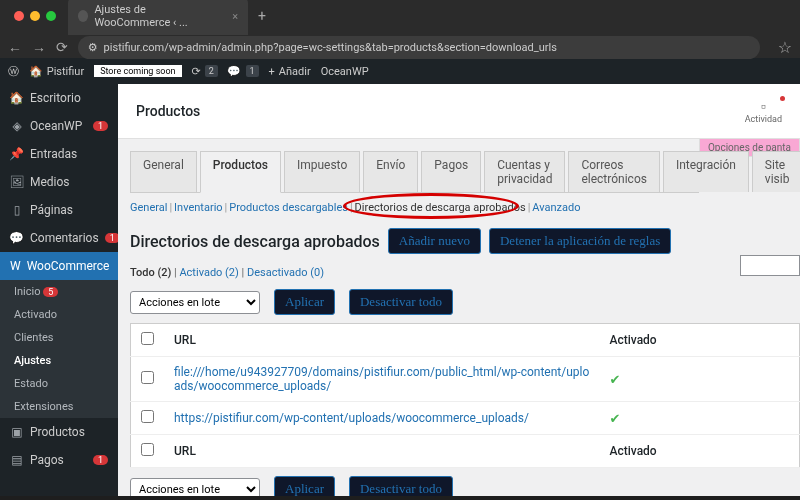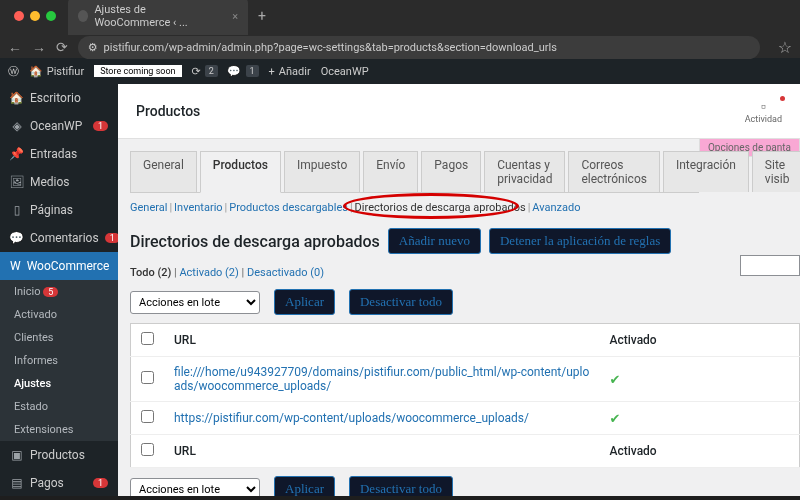--- a/index.html
+++ b/index.html
@@ -146,21 +146,20 @@
         </div>
       </div>
     <div class="menu-item current">
       <span class="menu-icon">W</span>
       <span>WooCommerce</span>
     </div>
     <div class="submenu" id="woo-submenu">
         <div class="sub-item">Inicio <span class="menu-badge">5</span></div>
         <div class="sub-item">Activado</div>
         <div class="sub-item">Clientes</div>
-        <div class="sub-item">Informes</div>
         <div class="sub-item active">Ajustes</div>
         <div class="sub-item">Estado</div>
         <div class="sub-item">Extensiones</div>
       </div>
     <div id="sidebar-after">
         <div class="menu-item">
           <span class="menu-icon">▣</span>
           <span>Productos</span>
         </div>
         <div class="menu-item">

